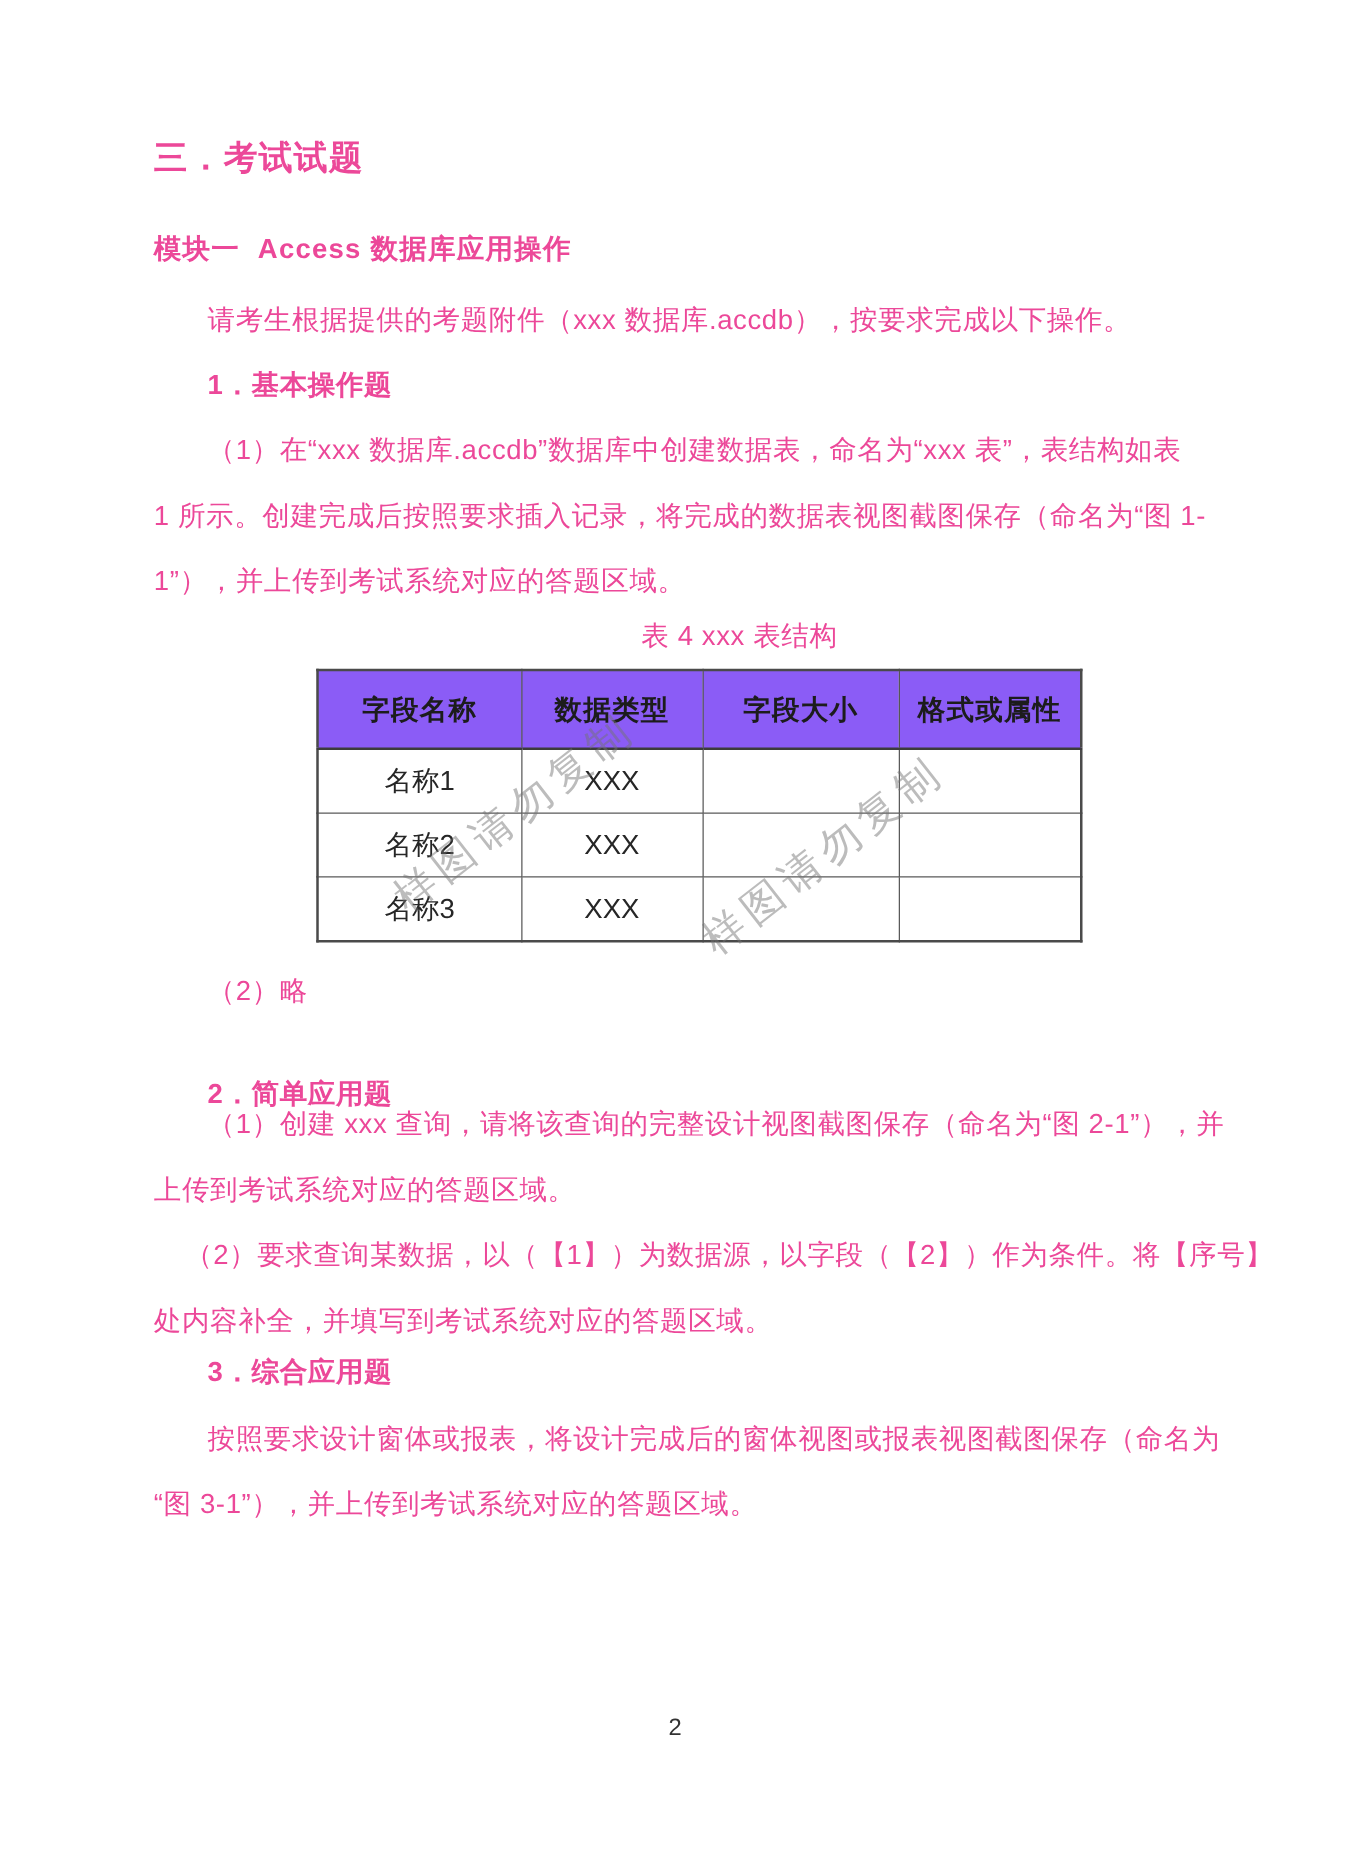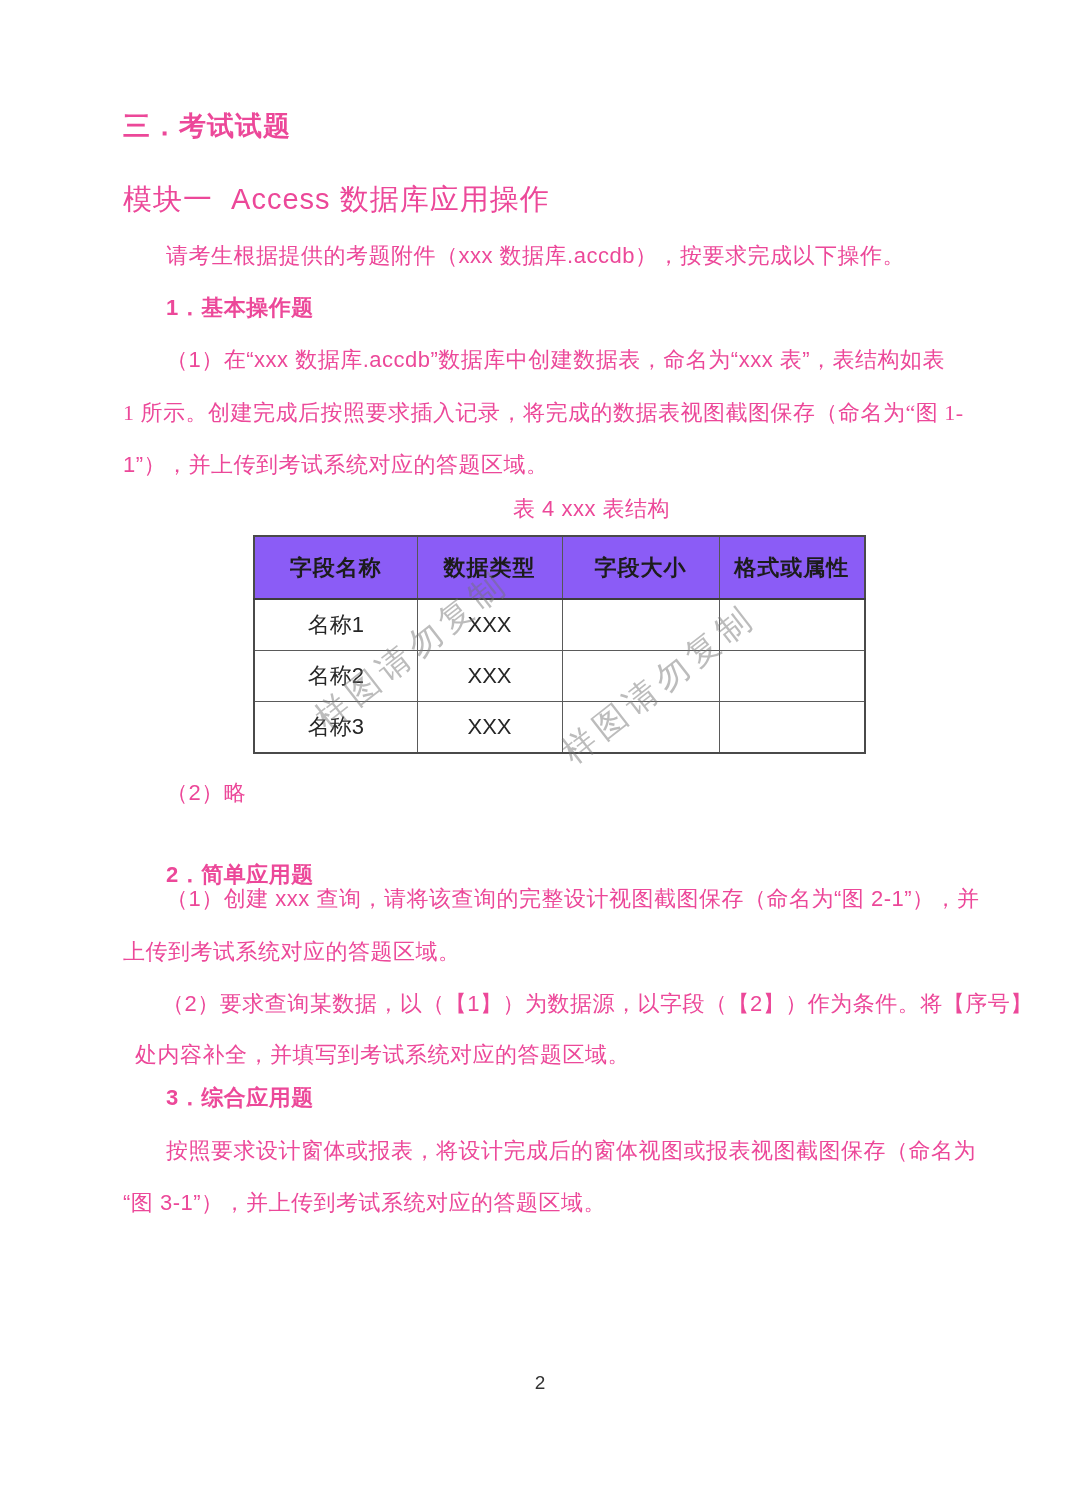--- a/index.html
+++ b/index.html
@@ -23,22 +23,22 @@
     line-height: 30px;
     letter-spacing: 0.5px;
     color: #ec4899;
   }
   .h-section {
     font-size: 27px;
     font-weight: bold;
     letter-spacing: 1px;
   }
   .h-module {
-    font-size: 29px;
-    font-weight: normal;
+    font-size: 22px;
+    font-weight: bold;
     letter-spacing: 1px;
   }
   .h-sub {
     font-weight: bold;
   }
   .caption {
     font-size: 22px;
   }
   .doc-table {
     position: absolute;
@@ -97,21 +97,21 @@
 
   <div class="line h-section" style="left:123px; top:111px;">三．考试试题</div>
 
   <div class="line h-module" style="left:123px; top:184px;">模块一  Access 数据库应用操作</div>
 
   <div class="line" style="left:166px; top:241px;">请考生根据提供的考题附件（xxx 数据库.accdb），按要求完成以下操作。</div>
 
   <div class="line h-sub" style="left:166px; top:293px;">1．基本操作题</div>
 
   <div class="line" style="left:166px; top:345px;">（1）在“xxx 数据库.accdb”数据库中创建数据表，命名为“xxx 表”，表结构如表</div>
-  <div class="line" style="left:123px; top:398px;font-family:Liberation Serif, serif;">1 所示。创建完成后按照要求插入记录，将完成的数据表视图截图保存（命名为“图 1-</div>
+  <div class="line" style="left:123px; top:398px;">1 所示。创建完成后按照要求插入记录，将完成的数据表视图截图保存（命名为“图 1-</div>
   <div class="line" style="left:123px; top:450px;">1”），并上传到考试系统对应的答题区域。</div>
 
   <div class="line caption" style="left:513px; top:494px;">表 4 xxx 表结构</div>
 
   <table class="doc-table">
     <colgroup>
       <col style="width:163px">
       <col style="width:145px">
       <col style="width:157px">
       <col style="width:146px">
@@ -149,22 +149,22 @@
   <div class="watermark" style="left:295px; top:628px;">样图请勿复制</div>
   <div class="watermark" style="left:542px; top:662px;">样图请勿复制</div>
 
   <div class="line" style="left:166px; top:778px;">（2）略</div>
 
   <div class="line h-sub" style="left:166px; top:860px;">2．简单应用题</div>
 
   <div class="line" style="left:166px; top:884px;">（1）创建 xxx 查询，请将该查询的完整设计视图截图保存（命名为“图 2-1”），并</div>
   <div class="line" style="left:123px; top:937px;">上传到考试系统对应的答题区域。</div>
 
-  <div class="line" style="left:162px; top:989px;">（2）要求查询某数据，以（【1】）为数据源，以字段（【2】）作为条件。将【序号】</div>
-  <div class="line" style="left:135px; top:1042px;font-family:Liberation Mono, monospace;">处内容补全，并填写到考试系统对应的答题区域。</div>
+  <div class="line" style="left:148px; top:989px;">（2）要求查询某数据，以（【1】）为数据源，以字段（【2】）作为条件。将【序号】</div>
+  <div class="line" style="left:123px; top:1042px;">处内容补全，并填写到考试系统对应的答题区域。</div>
 
   <div class="line h-sub" style="left:166px; top:1083px;">3．综合应用题</div>
 
   <div class="line" style="left:166px; top:1136px;">按照要求设计窗体或报表，将设计完成后的窗体视图或报表视图截图保存（命名为</div>
   <div class="line" style="left:123px; top:1188px;">“图 3-1”），并上传到考试系统对应的答题区域。</div>
 
   <div class="page-number">2</div>
 
 </div>
 

